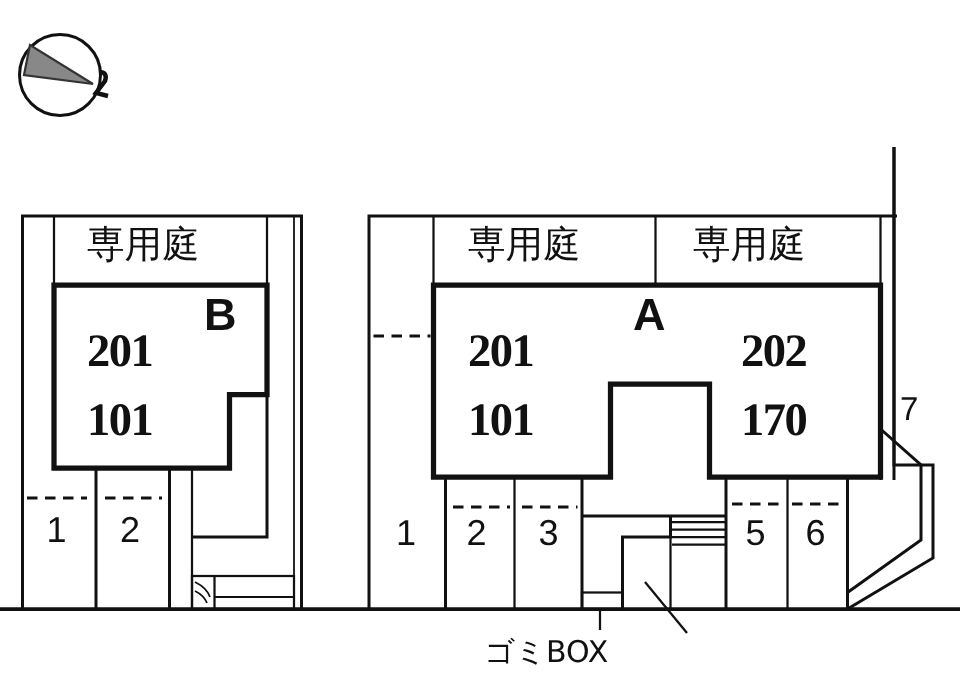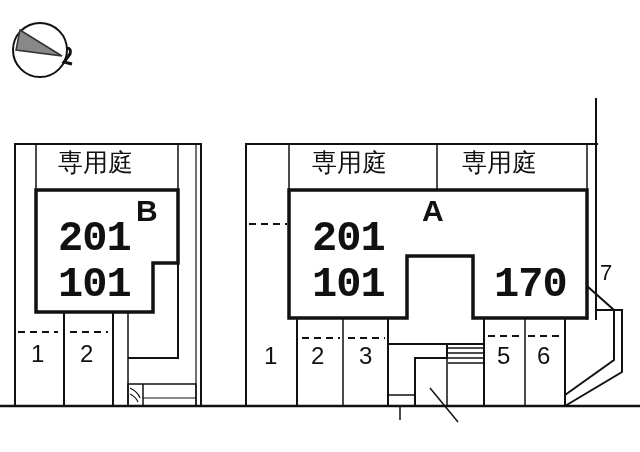--- a/index.html
+++ b/index.html
@@ -1,20 +1,20 @@
 <!DOCTYPE html>
 <html><head>
   <meta charset="utf-8">
   <style>
     html, body { margin: 0; padding: 0; background: #ffffff; }
     #canvas { position: relative; width: 640px; height: 452px; background: #ffffff; overflow: hidden; }
     svg { position: absolute; left: 0; top: 0; }
     .lbl { position: absolute; font-family: "DejaVu Sans", "Liberation Sans", sans-serif; color: #111; white-space: nowrap; line-height: 1; }
     .garden { font-size: 25px; }
-    .unit { font-size: 42px; font-family: Liberation Mono, monospace; font-weight: bold; letter-spacing: -1px; }
+    .unit { font-size: 31px; font-family: Liberation Serif, serif; font-weight: bold; letter-spacing: -1px; }
     .bld { font-size: 30px; font-family: "Liberation Sans", "DejaVu Sans", sans-serif; font-weight: bold; }
     .slot { font-size: 24px; font-family: "Liberation Sans", "DejaVu Sans", sans-serif; }
     .callout { font-size: 20px; }
   </style>
 </head>
 <body>
 
 <div id="canvas">
   <svg width="640" height="452" viewBox="0 0 640 452">
 
@@ -92,21 +92,23 @@
   <div class="lbl unit" style="left:58px;top:218px;">201</div>
   <div class="lbl unit" style="left:58px;top:264px;">101</div>
   <div class="lbl slot" style="left:31px;top:342px;">1</div>
   <div class="lbl slot" style="left:80px;top:342px;">2</div>
 
   <div class="lbl garden" style="left:312px;top:150px;">専用庭</div>
   <div class="lbl garden" style="left:462px;top:150px;">専用庭</div>
   <div class="lbl bld" style="left:422px;top:196px;">A</div>
   <div class="lbl unit" style="left:312px;top:218px;">201</div>
   <div class="lbl unit" style="left:312px;top:264px;">101</div>
+  <div class="lbl unit" style="left:494px;top:218px;">202</div>
   <div class="lbl unit" style="left:494px;top:264px;">170</div>
   <div class="lbl slot" style="left:264px;top:344px;">1</div>
   <div class="lbl slot" style="left:311px;top:344px;">2</div>
   <div class="lbl slot" style="left:359px;top:344px;">3</div>
   <div class="lbl slot" style="left:497px;top:344px;">5</div>
   <div class="lbl slot" style="left:537px;top:344px;">6</div>
   <div class="lbl slot" style="left:600px;top:262px;font-size:22px;">7</div>
 
+  <div class="lbl callout" style="left:323px;top:424px;">ゴミBOX</div>
 </div>
 
 </body></html>

